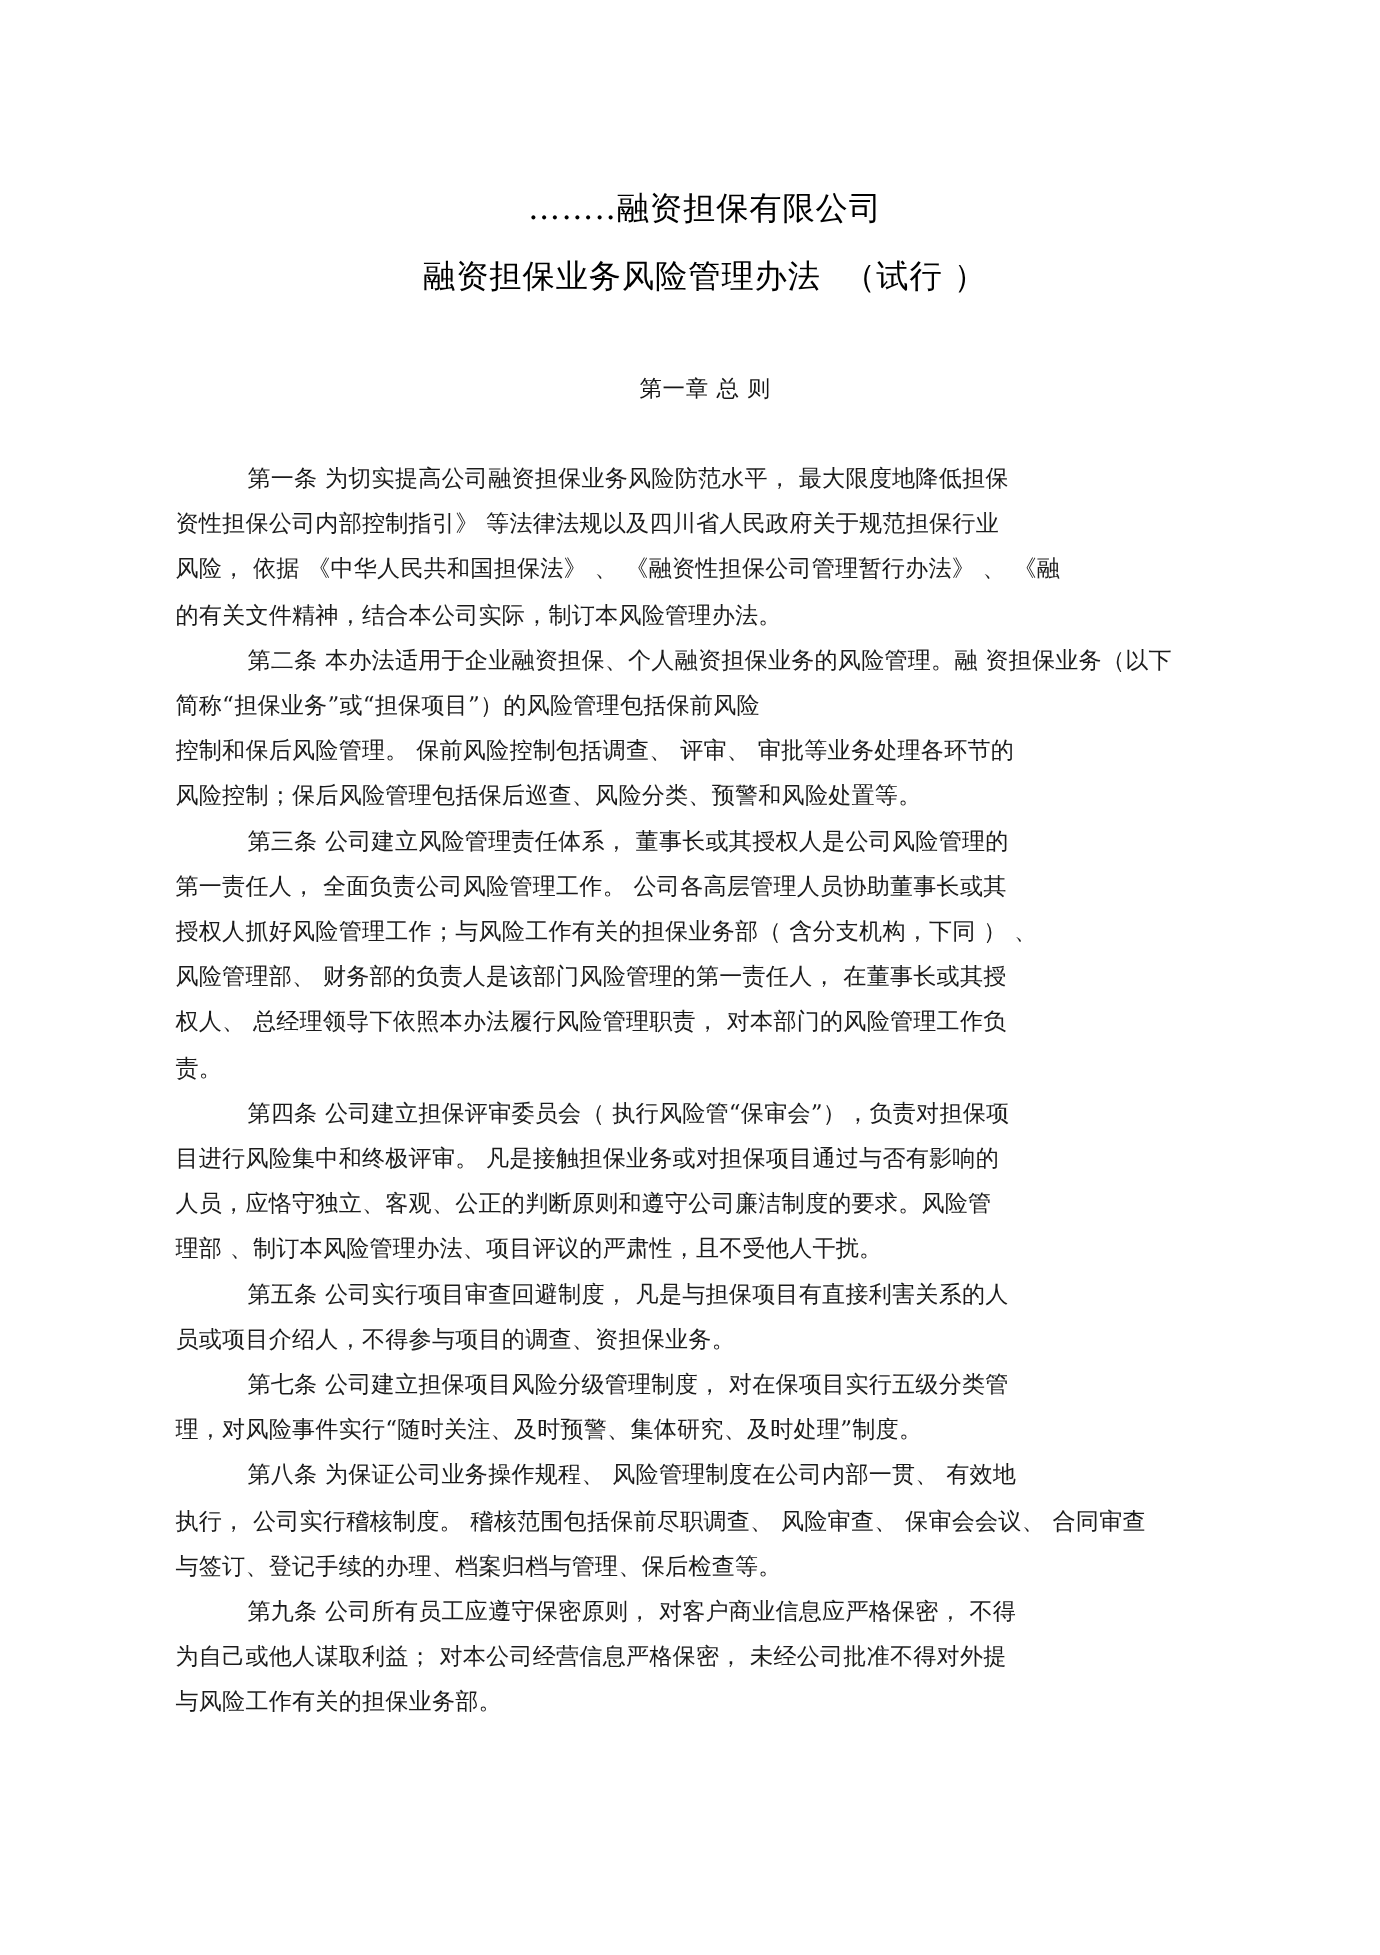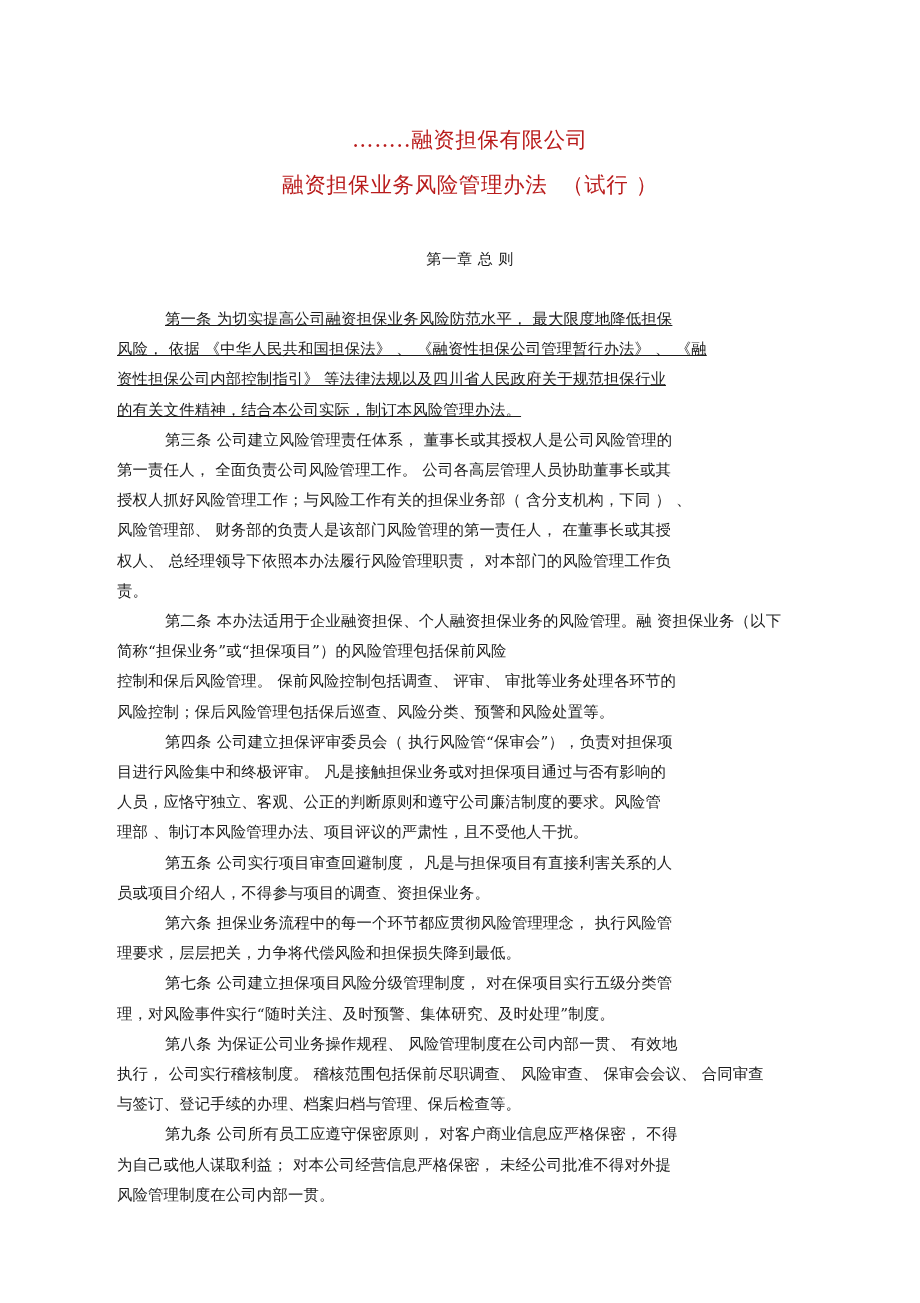--- a/index.html
+++ b/index.html
@@ -25,21 +25,21 @@
     top: 118px;
     width: 706px;
   }
 
   
   .title-line {
     text-align: center;
     font-size: 21.5px;
     line-height: 44px;
     letter-spacing: 0.6px;
-    color: #b91c1c;
+    color: #000000;
     white-space: pre;
   }
   .title-line.second {
     line-height: 46px;
   }
 
   
   .chapter-heading {
     text-align: center;
     font-size: 15px;
@@ -50,21 +50,20 @@
     white-space: pre;
   }
 
   
   .para {
     margin: 0;
     padding: 0;
   }
   .para-first {
     margin-top: 30px;
-    text-decoration: underline;
   }
   .tline {
     font-size: 15.4px;
     line-height: 30.2px;
     white-space: pre;
     color: #1b1b1b;
     letter-spacing: 0.15px;
   }
   .tline.indent {
     text-indent: 48px;
@@ -78,69 +77,65 @@
 
     <div>
       <div class="title-line">……..融资担保有限公司</div>
       <div class="title-line second">融资担保业务风险管理办法  （试行 ）</div>
     </div>
 
     <div class="chapter-heading">第一章 总 则</div>
 
     <div class="para para-first">
       <div class="tline indent">第一条 为切实提高公司融资担保业务风险防范水平， 最大限度地降低担保</div>
+      <div class="tline">资性担保公司内部控制指引》 等法律法规以及四川省人民政府关于规范担保行业</div>
       <div class="tline">风险， 依据 《中华人民共和国担保法》 、 《融资性担保公司管理暂行办法》 、 《融</div>
-      <div class="tline">资性担保公司内部控制指引》 等法律法规以及四川省人民政府关于规范担保行业</div>
       <div class="tline">的有关文件精神，结合本公司实际，制订本风险管理办法。</div>
+    </div>
+
+    <div class="para">
+      <div class="tline indent">第二条 本办法适用于企业融资担保、个人融资担保业务的风险管理。融 资担保业务（以下</div>
+      <div class="tline">简称“担保业务”或“担保项目”）的风险管理包括保前风险</div>
+      <div class="tline">控制和保后风险管理。 保前风险控制包括调查、 评审、 审批等业务处理各环节的</div>
+      <div class="tline">风险控制；保后风险管理包括保后巡查、风险分类、预警和风险处置等。</div>
     </div>
 
     <div class="para">
       <div class="tline indent">第三条 公司建立风险管理责任体系， 董事长或其授权人是公司风险管理的</div>
       <div class="tline">第一责任人， 全面负责公司风险管理工作。 公司各高层管理人员协助董事长或其</div>
       <div class="tline">授权人抓好风险管理工作；与风险工作有关的担保业务部（ 含分支机构，下同 ） 、</div>
       <div class="tline">风险管理部、 财务部的负责人是该部门风险管理的第一责任人， 在董事长或其授</div>
       <div class="tline">权人、 总经理领导下依照本办法履行风险管理职责， 对本部门的风险管理工作负</div>
       <div class="tline">责。</div>
-    </div>
-
-    <div class="para">
-      <div class="tline indent">第二条 本办法适用于企业融资担保、个人融资担保业务的风险管理。融 资担保业务（以下</div>
-      <div class="tline">简称“担保业务”或“担保项目”）的风险管理包括保前风险</div>
-      <div class="tline">控制和保后风险管理。 保前风险控制包括调查、 评审、 审批等业务处理各环节的</div>
-      <div class="tline">风险控制；保后风险管理包括保后巡查、风险分类、预警和风险处置等。</div>
     </div>
 
     <div class="para">
       <div class="tline indent">第四条 公司建立担保评审委员会（ 执行风险管“保审会”），负责对担保项</div>
       <div class="tline">目进行风险集中和终极评审。 凡是接触担保业务或对担保项目通过与否有影响的</div>
       <div class="tline">人员，应恪守独立、客观、公正的判断原则和遵守公司廉洁制度的要求。风险管</div>
       <div class="tline">理部 、制订本风险管理办法、项目评议的严肃性，且不受他人干扰。</div>
     </div>
 
     <div class="para">
       <div class="tline indent">第五条 公司实行项目审查回避制度， 凡是与担保项目有直接利害关系的人</div>
       <div class="tline">员或项目介绍人，不得参与项目的调查、资担保业务。</div>
     </div>
 
-    <div class="para">
-      <div class="tline indent">第六条 担保业务流程中的每一个环节都应贯彻风险管理理念， 执行风险管</div>
-      <div class="tline">理要求，层层把关，力争将代偿风险和担保损失降到最低。</div>
-    </div>
 
     <div class="para">
       <div class="tline indent">第七条 公司建立担保项目风险分级管理制度， 对在保项目实行五级分类管</div>
       <div class="tline">理，对风险事件实行“随时关注、及时预警、集体研究、及时处理”制度。</div>
     </div>
 
     <div class="para">
       <div class="tline indent">第八条 为保证公司业务操作规程、 风险管理制度在公司内部一贯、 有效地</div>
       <div class="tline">执行， 公司实行稽核制度。 稽核范围包括保前尽职调查、 风险审查、 保审会会议、 合同审查</div>
       <div class="tline">与签订、登记手续的办理、档案归档与管理、保后检查等。</div>
     </div>
 
     <div class="para">
       <div class="tline indent">第九条 公司所有员工应遵守保密原则， 对客户商业信息应严格保密， 不得</div>
       <div class="tline">为自己或他人谋取利益； 对本公司经营信息严格保密， 未经公司批准不得对外提</div>
-      <div class="tline">风险管理制度在公司内部一贯。</div>
+      <div class="tline">与风险工作有关的担保业务部。</div>
     </div>
 
   </div>
 </div>
 
 </body></html>

